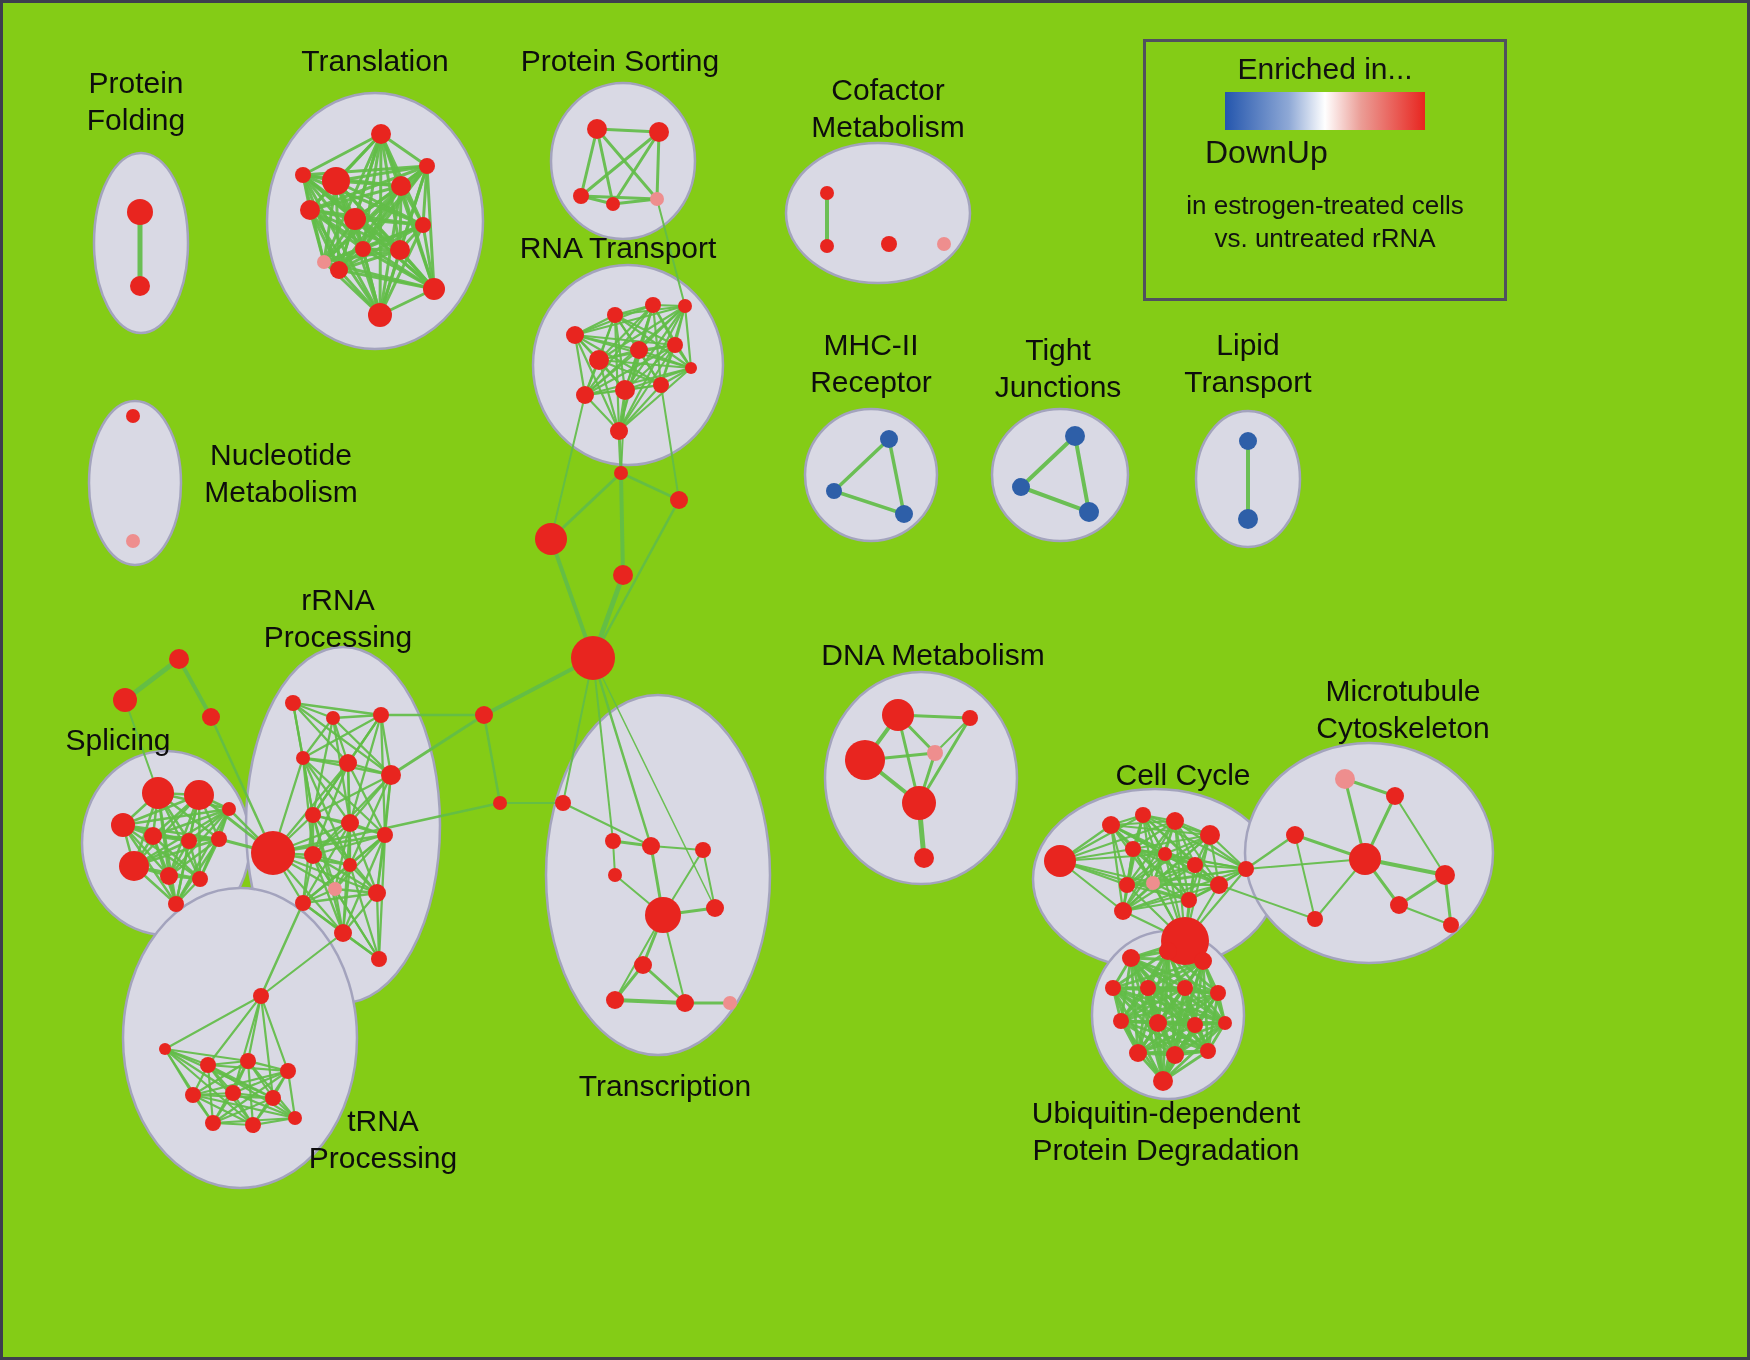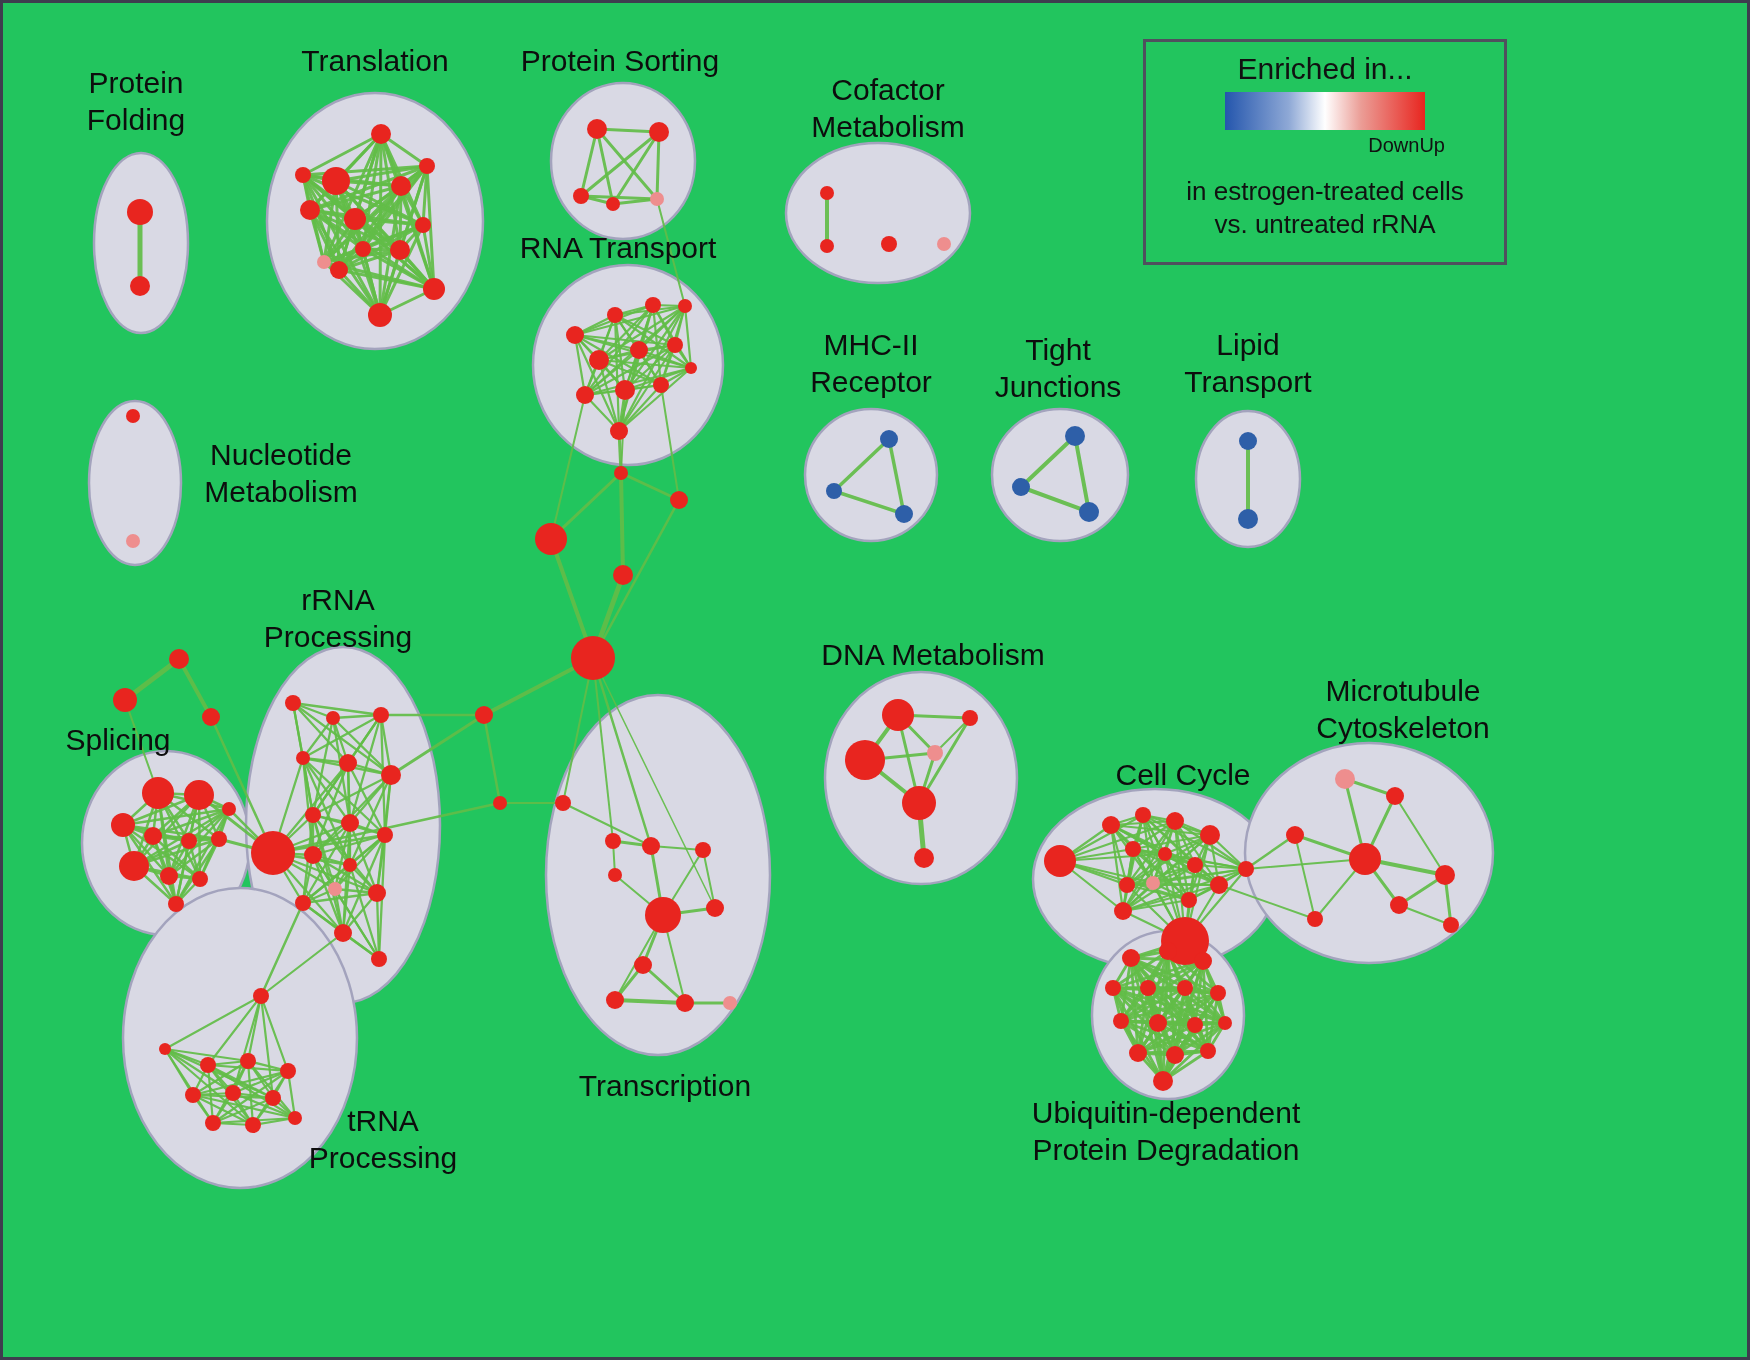--- a/index.html
+++ b/index.html
@@ -1,26 +1,26 @@
 <!DOCTYPE html>
 <html><head>
 <meta charset="utf-8">
 <style>
   body{margin:0;background:#ffffff;font-family:"Liberation Sans",sans-serif;}
-  .figure{position:relative;width:1750px;height:1360px;background:#22c55e;
+  .figure{position:relative;width:1750px;height:1360px;background:#84cc16;
           border:3px solid #3e3e4e;box-sizing:border-box;overflow:hidden;}
   svg.net{position:absolute;left:0;top:0;}
   svg.net text{font-family:"Liberation Sans",sans-serif;}
-  .legend{position:absolute;left:1140px;top:36px;width:364px;height:226px;
+  .legend{position:absolute;left:1140px;top:36px;width:364px;height:262px;
           border:3px solid #50505e;box-sizing:border-box;display:flex;
           flex-direction:column;align-items:center;padding-top:10px;color:#111;}
   .legend-title{font-size:30px;}
   .legend-bar{width:200px;height:38px;margin-top:6px;}
-  .legend-ends{width:240px;display:flex;justify-content:flex-end;
-               font-size:20px;margin-top:4px;}
+  .legend-ends{width:240px;display:flex;justify-content:flex-start;
+               font-size:32px;margin-top:4px;}
   .legend-caption{font-size:26px;line-height:33px;margin-top:18px;text-align:center;}
 </style>
 </head>
 <body>
 
 <div class="figure">
   <svg class="net" width="1750" height="1360" viewBox="0 0 1750 1360">
       <ellipse cx="138" cy="240" rx="47" ry="90" fill="#d9d9e4" stroke="#a3a3bd" stroke-width="2.5"></ellipse>
       <ellipse cx="372" cy="218" rx="108" ry="128" fill="#d9d9e4" stroke="#a3a3bd" stroke-width="2.5"></ellipse>
       <ellipse cx="620" cy="158" rx="72" ry="78" fill="#d9d9e4" stroke="#a3a3bd" stroke-width="2.5"></ellipse>

